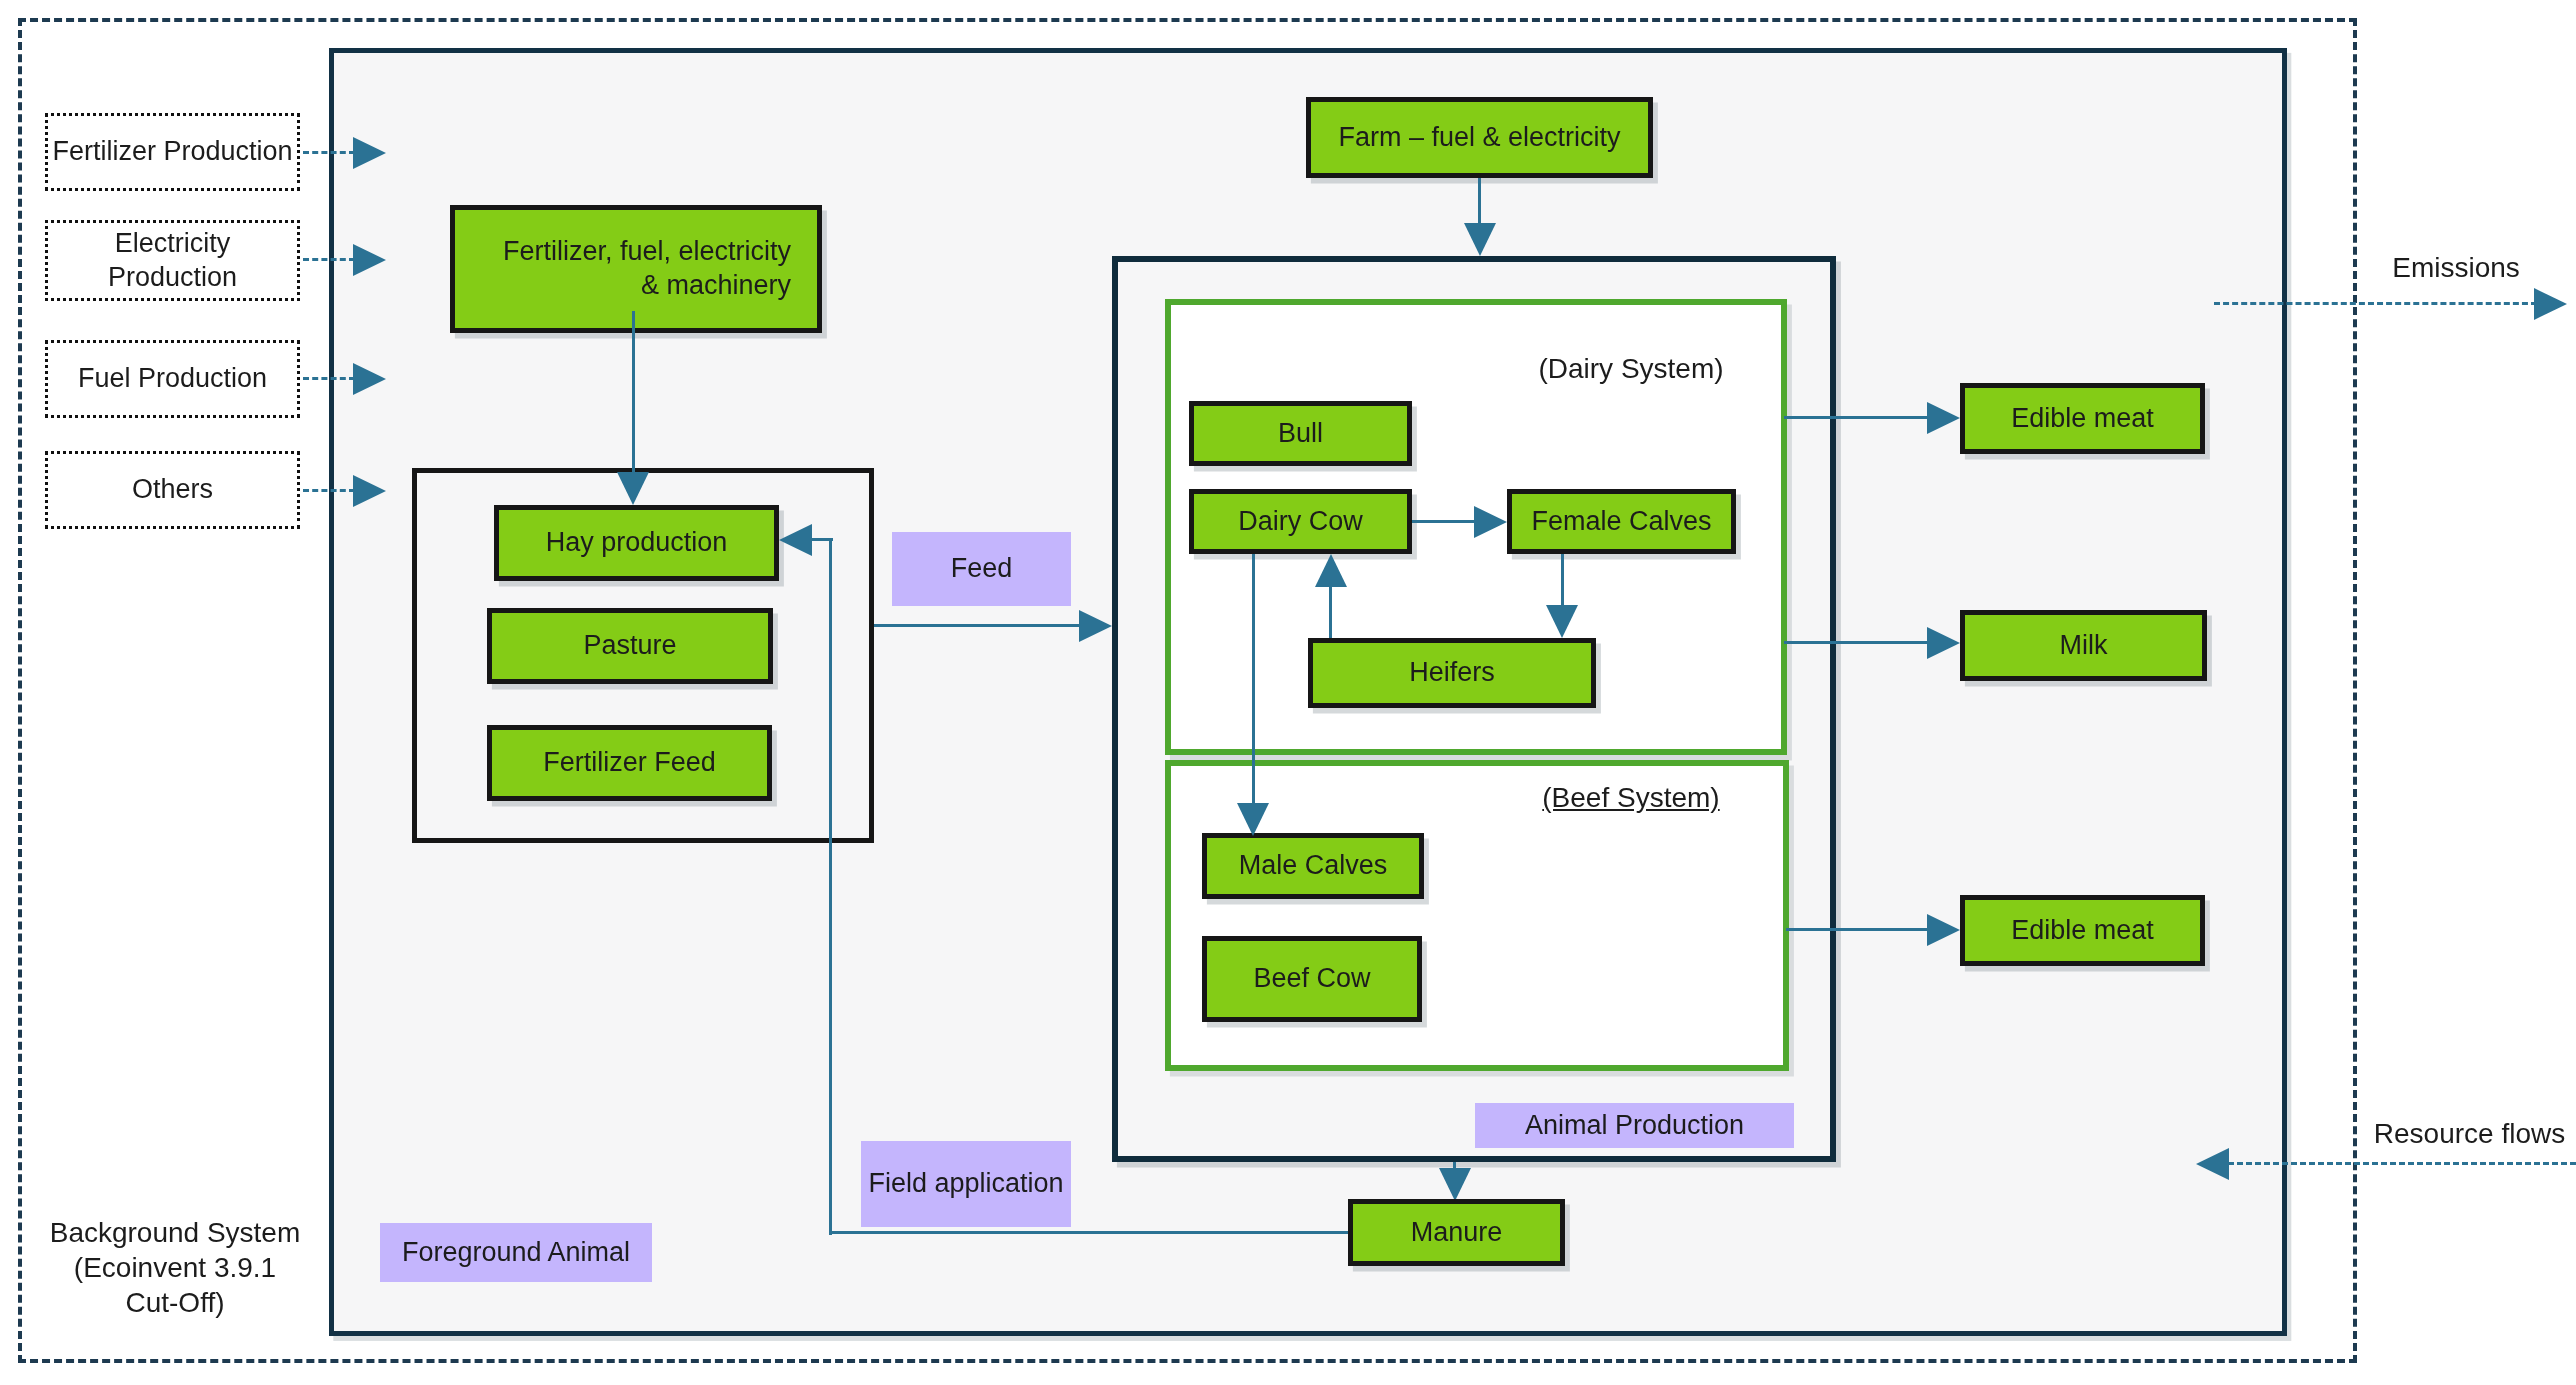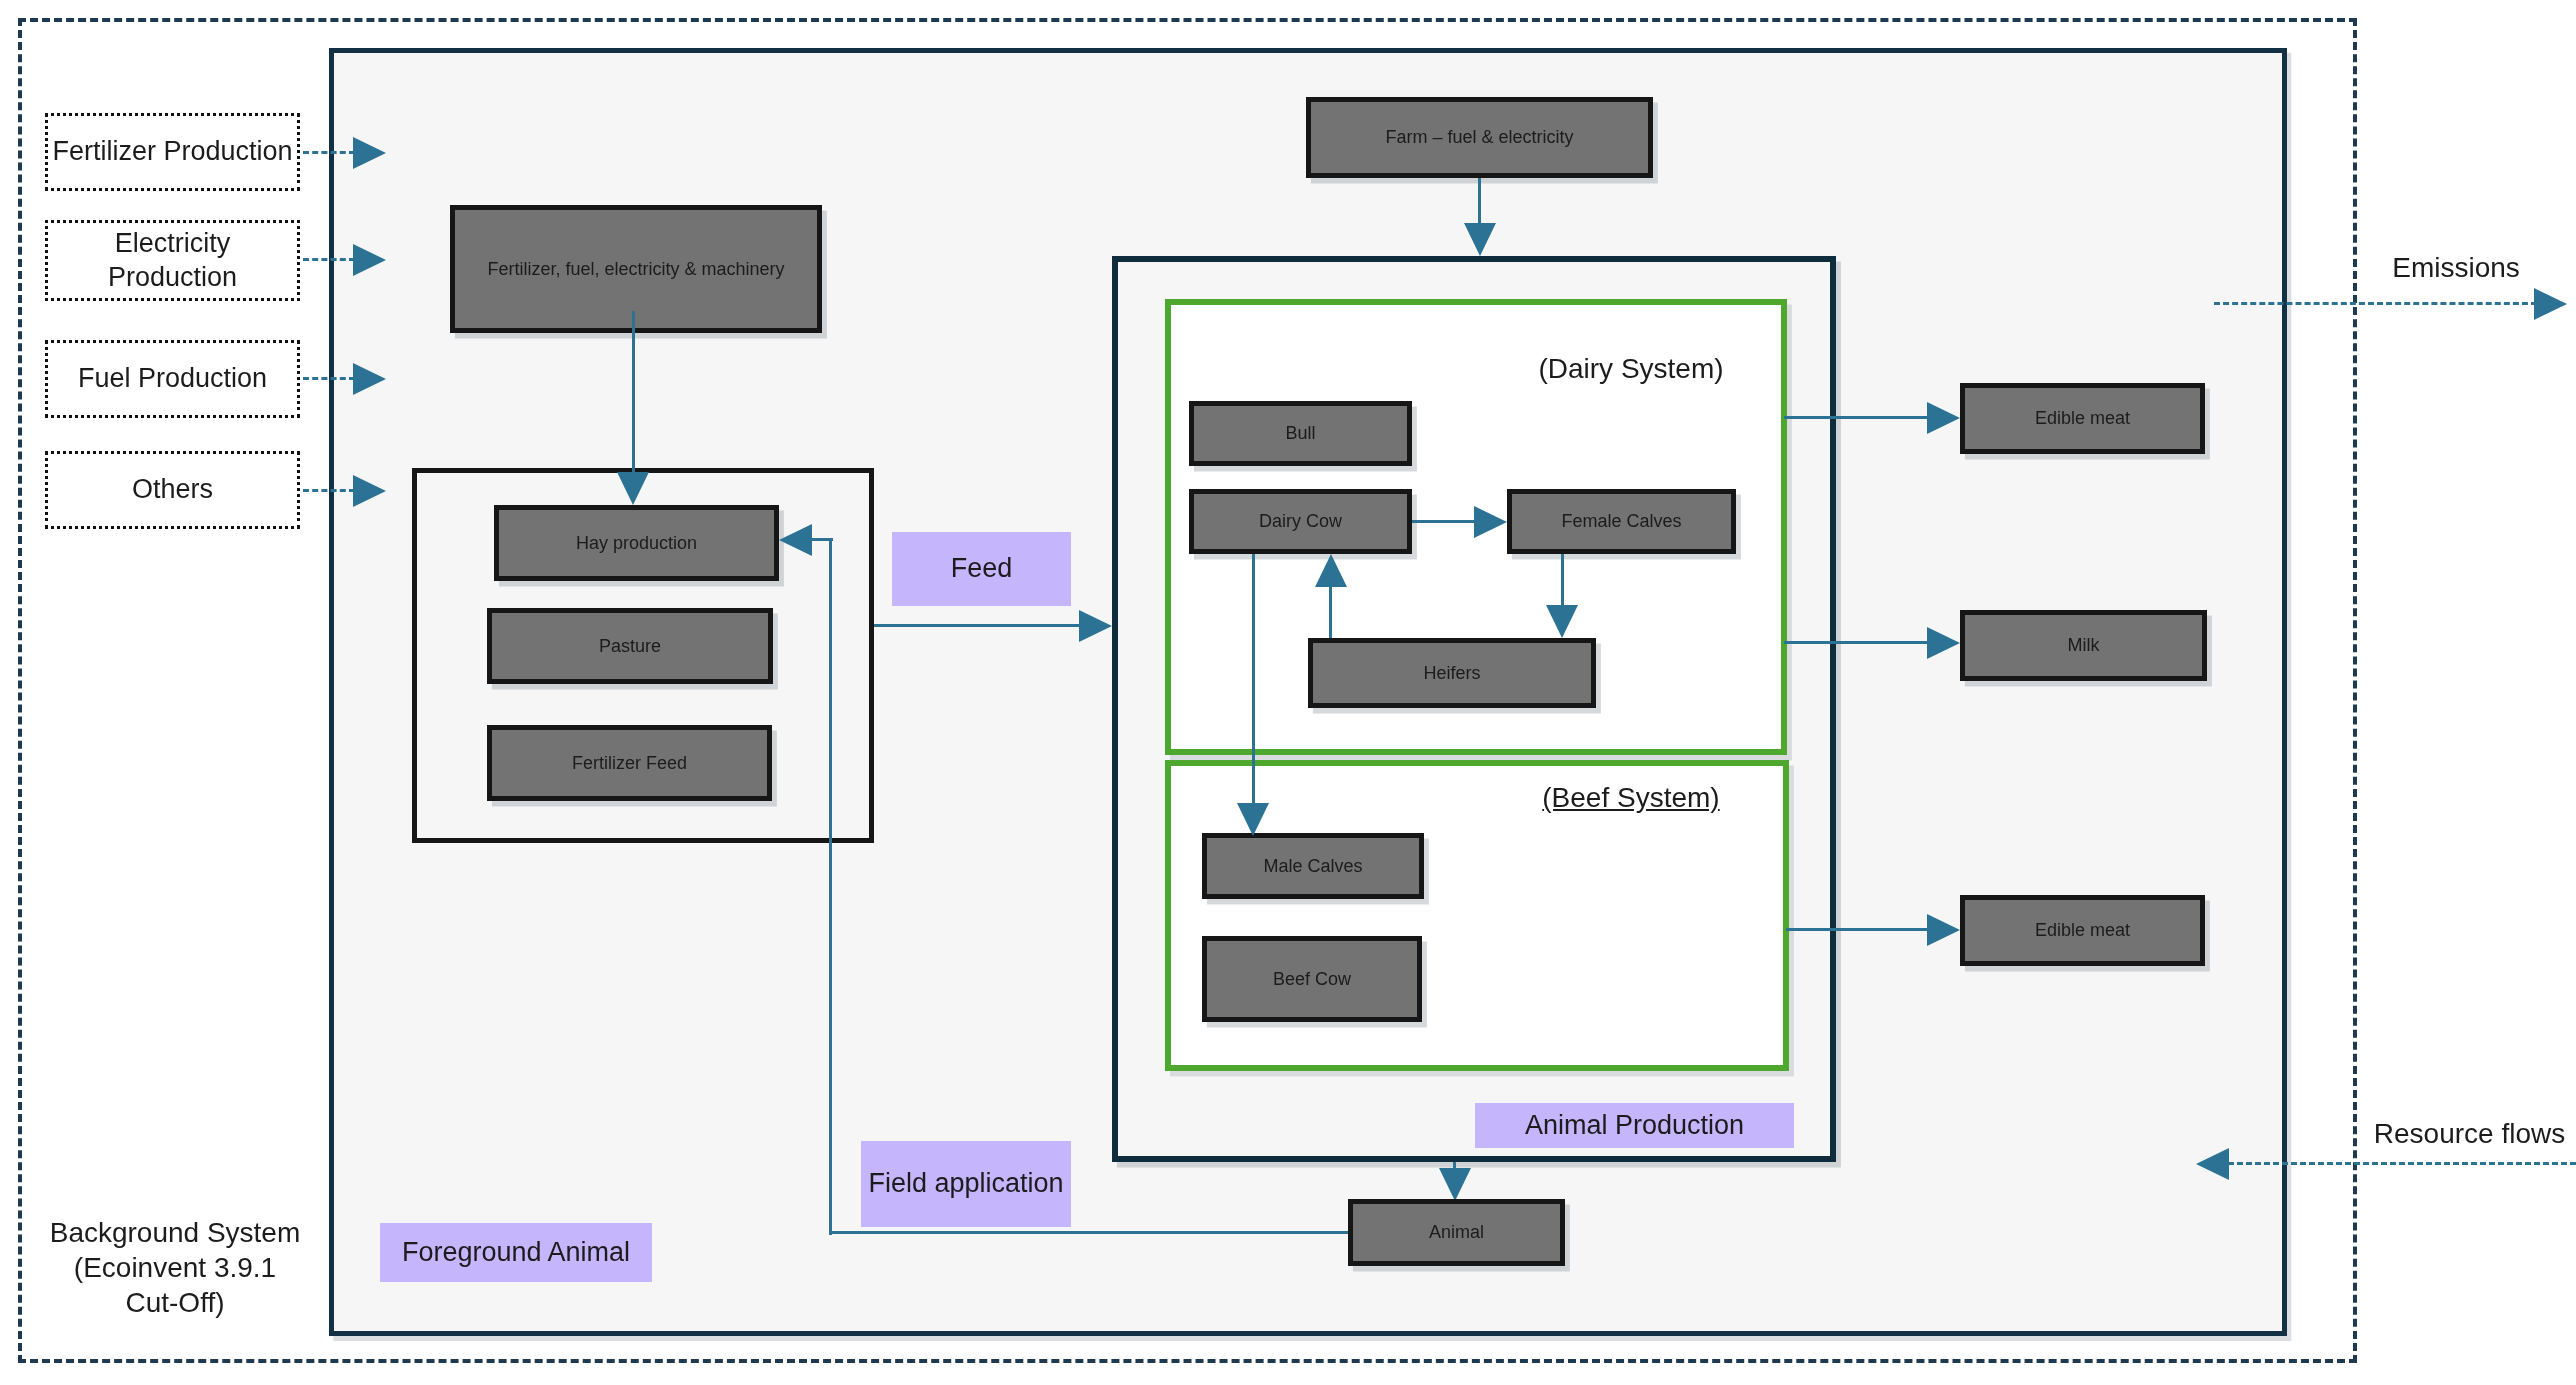--- a/index.html
+++ b/index.html
@@ -1,20 +1,20 @@
 <!DOCTYPE html>
 <html style="font-size:9.8px"><head>
 <meta charset="utf-8">
 <style>
   html,body{margin:0;padding:0;background:#ffffff;}
   .canvas{position:relative;width:2576px;height:1386px;background:#ffffff;
           font-family:"Liberation Sans",sans-serif;color:#1c1c1c;overflow:hidden;}
   .abs{position:absolute;box-sizing:border-box;}
   .center{display:flex;align-items:center;justify-content:center;text-align:center;line-height:1.25;}
-  .box{border:5.5px solid #161616;background:#737373;font-size:18px;
+  .box{border:5.5px solid #161616;background:#84cc16;font-size:27px;
        box-shadow:4.9px 5.5px 0 rgba(145,155,160,0.38);}
   .container-box{border:5.5px solid #161616;background:transparent;}
   .dotted{border:3.7px dotted #101010;background:#ffffff;font-size:27px;}
   .green{border:6.1px solid #4fa82e;background:#ffffff;box-shadow:4.9px 5.5px 0 rgba(150,160,165,0.30);}
   .navy{border:6.1px solid #0f2c3c;background:transparent;box-shadow:4.9px 5.5px 0 rgba(150,160,165,0.40);}
   .fg{border:5.5px solid #123145;background:#f6f6f7;box-shadow:4.3px 4.9px 0 rgba(150,160,165,0.35);}
   .outer{border:4.3px dashed #1d3a50;background:transparent;}
   .label{font-size:28px;}
   .patch{background:#c4b5fd;font-size:27px;}
   .hline{border-top:3.7px solid #2b7294;height:0;z-index:6;}
@@ -142,21 +142,21 @@
   <div class="abs box center" style="left:1960px;top:610px;width:247px;height:71px;">
     <span>Milk</span>
   </div>
   <div class="abs box center" style="left:1960px;top:895px;width:245px;height:71px;">
     <span>Edible meat</span>
   </div>
 
   <div class="abs vline" style="left:1453px;top:1162px;height:11px;"></div>
   <div class="abs arr arr-d" style="left:1439px;top:1168px;"></div>
   <div class="abs box center z8" style="left:1348px;top:1199px;width:217px;height:67px;">
-    <span>Animal</span>
+    <span>Manure</span>
   </div>
 
   <div class="abs hline" style="left:829px;top:1231px;width:519px;"></div>
   <div class="abs vline" style="left:829px;top:540px;height:695px;"></div>
   <div class="abs hline" style="left:807px;top:538px;width:26px;"></div>
   <div class="abs arr arr-l" style="left:779px;top:524px;"></div>
   <div class="abs patch center z8" style="left:861px;top:1141px;width:210px;height:86px;">
     <span>Field application</span>
   </div>
 

